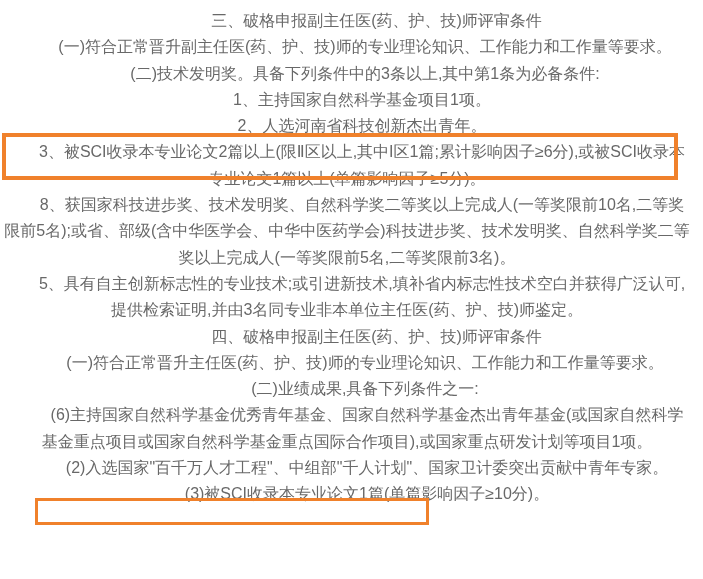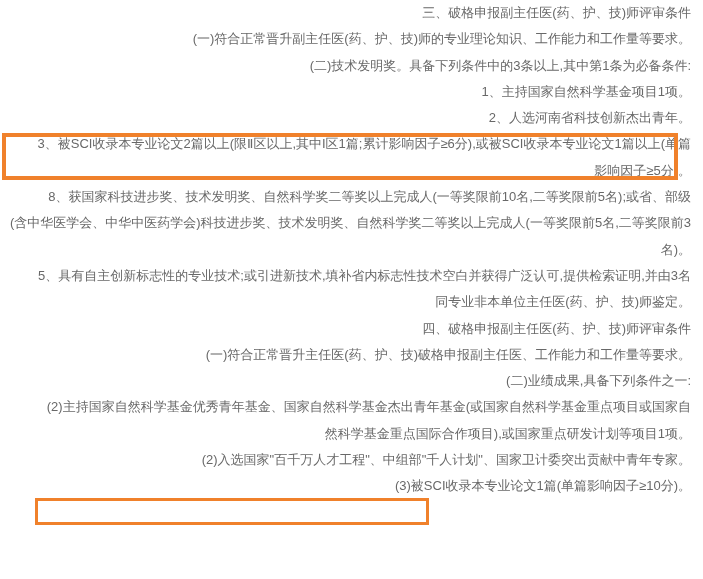--- a/index.html
+++ b/index.html
@@ -14,26 +14,26 @@
     font-family:"Liberation Sans","DejaVu Sans",sans-serif;
   }
   .page{
     position:relative;
     width:703px;height:579px;
     background:var(--bg);
     overflow:hidden;
   }
   .content{
     position:absolute;
-    left:3px;top:0;
+    left:3px;top:8px;
     width:688px;
-    font-size:13px;
+    font-size:16px;
     line-height:26.3px;
     color:var(--text);
-    text-align:right;
+    text-align:center;
   }
   .content p{
     margin:0;
     padding:0;
   }
   .indent-heading{text-indent:59px;}
   .indent-sub{text-indent:36px;}
   .indent-num{text-indent:30px;}
   .indent-paren{text-indent:40px;}
   .hl-box{
@@ -61,22 +61,22 @@
   <div class="content">
     <p class="indent-heading">三、破格申报副主任医(药、护、技)师评审条件</p>
     <p class="indent-sub">(一)符合正常晋升副主任医(药、护、技)师的专业理论知识、工作能力和工作量等要求。</p>
     <p class="indent-sub">(二)技术发明奖。具备下列条件中的3条以上,其中第1条为必备条件:</p>
     <p class="indent-num">1、主持国家自然科学基金项目1项。</p>
     <p class="indent-num">2、人选河南省科技创新杰出青年。</p>
     <p class="indent-num">3、被SCI收录本专业论文2篇以上(限Ⅱ区以上,其中I区1篇;累计影响因子≥6分),或被SCI收录本专业论文1篇以上(单篇影响因子≥5分)。</p>
     <p class="indent-num">8、获国家科技进步奖、技术发明奖、自然科学奖二等奖以上完成人(一等奖限前10名,二等奖限前5名);或省、部级(含中华医学会、中华中医药学会)科技进步奖、技术发明奖、自然科学奖二等奖以上完成人(一等奖限前5名,二等奖限前3名)。</p>
     <p class="indent-num">5、具有自主创新标志性的专业技术;或引进新技术,填补省内标志性技术空白并获得广泛认可,提供检索证明,并由3名同专业非本单位主任医(药、护、技)师鉴定。</p>
     <p class="indent-heading">四、破格申报副主任医(药、护、技)师评审条件</p>
-    <p class="indent-sub">(一)符合正常晋升主任医(药、护、技)破格申报副主任医、工作能力和工作量等要求。</p>
+    <p class="indent-sub">(一)符合正常晋升主任医(药、护、技)师的专业理论知识、工作能力和工作量等要求。</p>
     <p class="indent-sub">(二)业绩成果,具备下列条件之一:</p>
-    <p class="indent-paren">(2)主持国家自然科学基金优秀青年基金、国家自然科学基金杰出青年基金(或国家自然科学基金重点项目或国家自然科学基金重点国际合作项目),或国家重点研发计划等项目1项。</p>
+    <p class="indent-paren">(6)主持国家自然科学基金优秀青年基金、国家自然科学基金杰出青年基金(或国家自然科学基金重点项目或国家自然科学基金重点国际合作项目),或国家重点研发计划等项目1项。</p>
     <p class="indent-paren">(2)入选国家"百千万人才工程"、中组部"千人计划"、国家卫计委突出贡献中青年专家。</p>
     <p class="indent-paren">(3)被SCI收录本专业论文1篇(单篇影响因子≥10分)。</p>
   </div>
 
   <div class="hl-box box-1"></div>
   <div class="hl-box box-2"></div>
 </div>
 
 </body></html>

